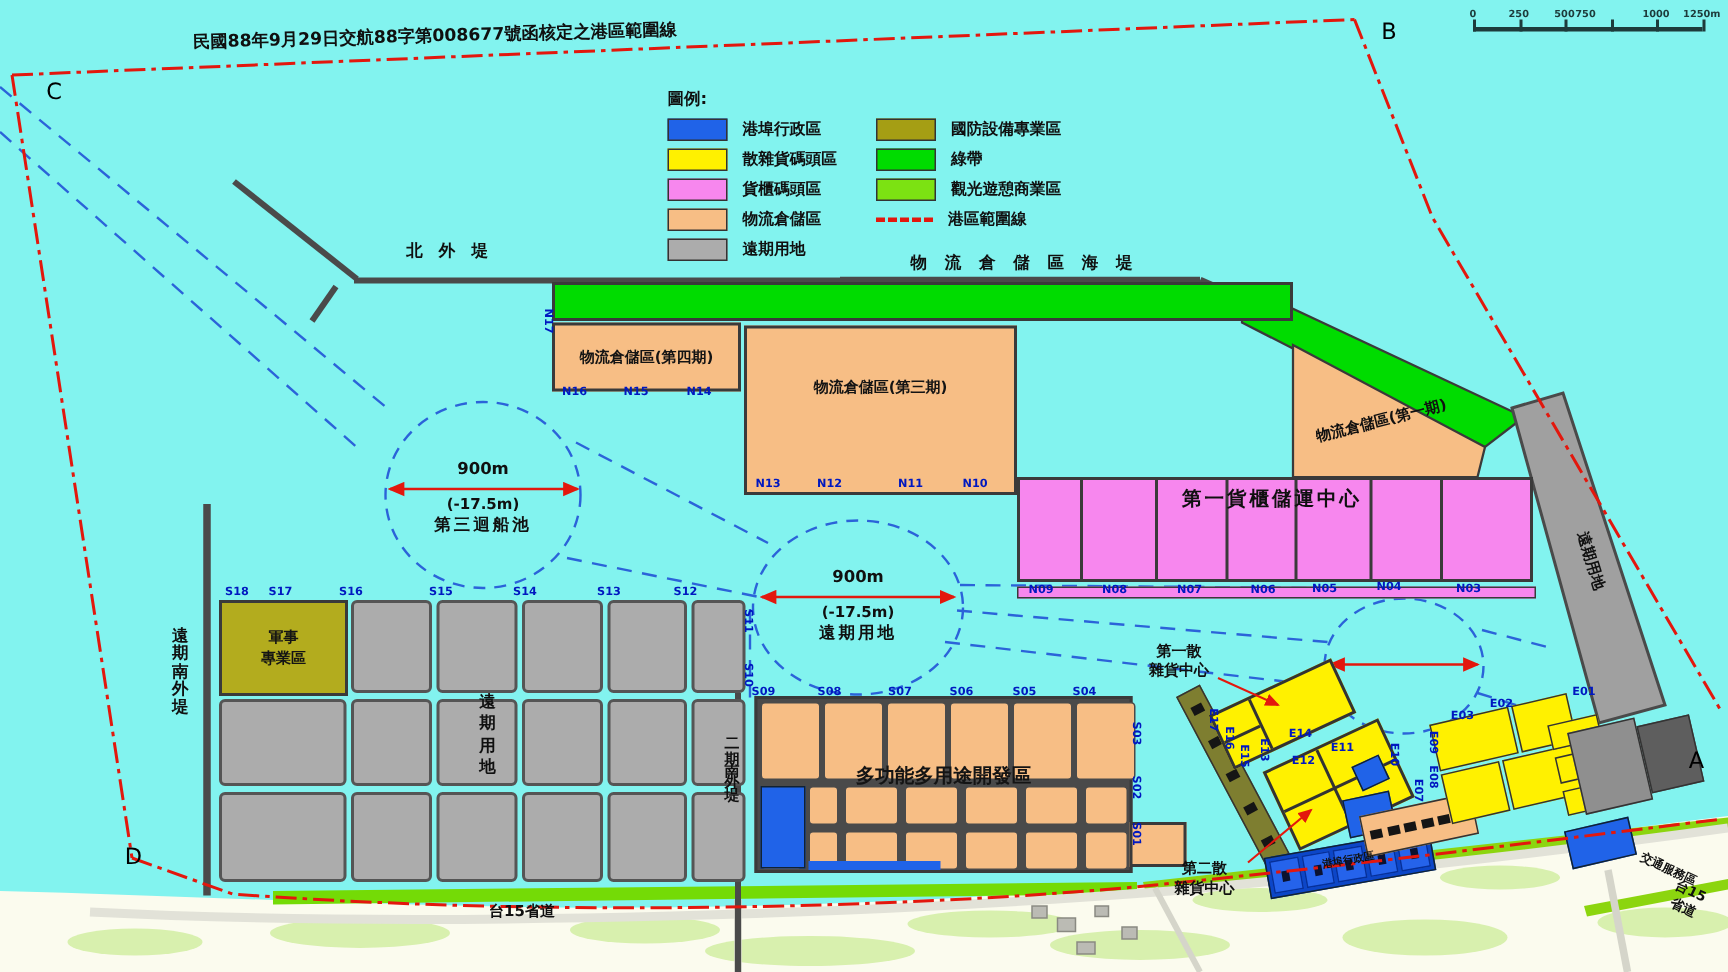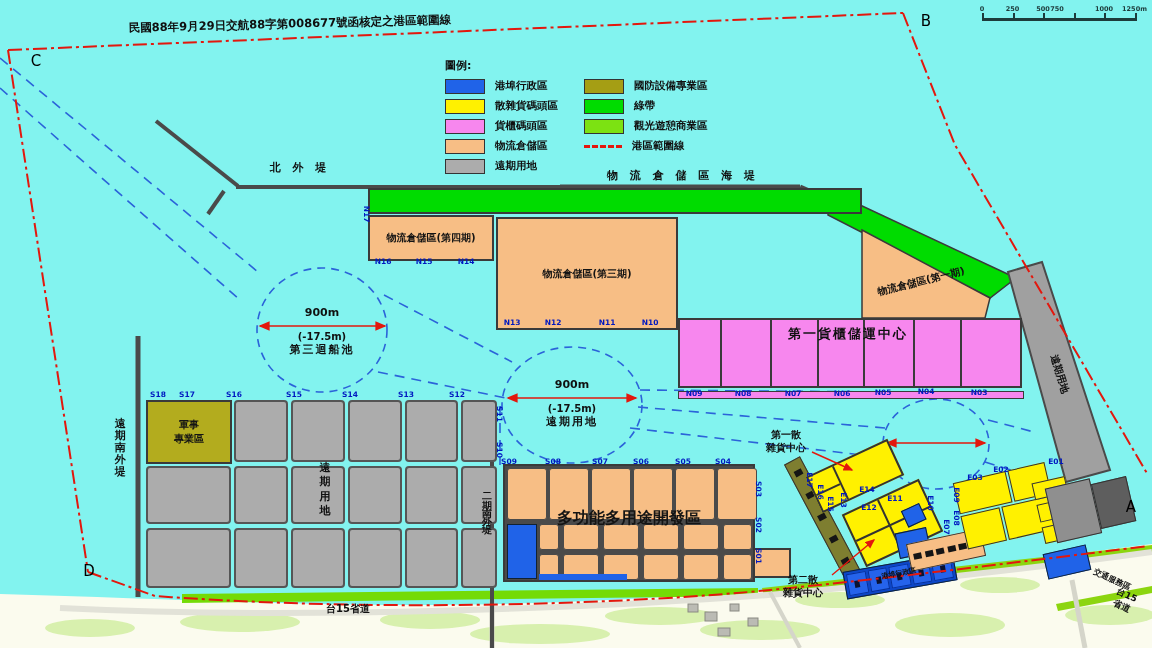--- a/index.html
+++ b/index.html
@@ -133,21 +133,21 @@
     <polygon points="862,230 990,298 985,318 862,318" fill="#F7BE85" stroke="#3a3a3a" stroke-width="1.5"></polygon>
     <polygon points="1008,272 1042,262 1110,470 1066,482" fill="#A0A0A0" stroke="#4a4a4a" stroke-width="2"></polygon>
   </svg>
 
   <div class="zone" style="left:368px;top:188px;width:494px;height:26px;background:#00DC00;"></div>
 
   <div class="zone" style="left:368px;top:215px;width:126px;height:46px;background:#F7BE85;display:flex;align-items:center;justify-content:center;">
     <span class="zlabel">物流倉儲區(第四期)</span>
   </div>
   <div class="zone" style="left:496px;top:217px;width:182px;height:113px;background:#F7BE85;display:flex;justify-content:center;">
-    <span class="zlabel" style="margin-top:48px;">物流倉儲區(第三期)</span>
+    <span class="zlabel" style="margin-top:32px;">物流倉儲區(第三期)</span>
   </div>
 
   <div class="zone" style="left:678px;top:318px;width:344px;height:70px;background:#F787EE;">
     <div class="pdiv" style="left:40px;"></div>
       <div class="pdiv" style="left:90px;"></div>
     <div class="pdiv" style="left:137px;"></div>
       <div class="pdiv" style="left:183px;"></div>
     <div class="pdiv" style="left:233px;"></div>
       <div class="pdiv" style="left:280px;"></div>
   </div>
@@ -198,21 +198,21 @@
         <div class="mcell" style="left: 98px; top: 88px; width: 36px; height: 26px;"></div>
         <div class="mcell" style="left: 138px; top: 58px; width: 36px; height: 26px;"></div>
         <div class="mcell" style="left: 138px; top: 88px; width: 36px; height: 26px;"></div>
         <div class="mcell" style="left: 178px; top: 58px; width: 36px; height: 26px;"></div>
         <div class="mcell" style="left: 178px; top: 88px; width: 36px; height: 26px;"></div>
         <div class="mcell" style="left: 218px; top: 58px; width: 29px; height: 26px;"></div>
         <div class="mcell" style="left: 218px; top: 88px; width: 29px; height: 26px;"></div>
       </div>
     <div style="position:absolute;left:2px;top:58px;width:30px;height:55px;background:#2063E8;border:1.5px solid #123;box-sizing:border-box;"></div>
     <div style="position:absolute;left:34px;top:108px;width:88px;height:6px;background:#2063E8;"></div>
-    <div class="zlabel" style="position:absolute;left:0;right:0;top:42px;font-size:16px;">多功能多用途開發區</div>
+    <div class="zlabel" style="position:absolute;left:0;right:0;top:42px;font-size:13px;">多功能多用途開發區</div>
   </div>
   <div class="zone" style="left:753px;top:548px;width:38px;height:30px;background:#F7BE85;"></div>
 
   <div class="se" style="left:813px;top:453px;width:18px;height:128px;transform:rotate(-28deg);background:#7E7E30;border:1.5px solid #333;display:flex;flex-direction:column;justify-content:space-around;align-items:center;">
     <i class="mk"></i>
       <i class="mk"></i>
       <i class="mk"></i>
       <i class="mk"></i>
       <i class="mk"></i>
   </div>
@@ -358,21 +358,21 @@
     <span class="b-d">900m</span>
     <span class="b-dep">(-17.5m)</span>
     <span class="b-n">第三迴船池</span>
   </div>
   <div class="basin" style="left:572px;top:378px;">
     <span class="b-d">900m</span>
     <span class="b-dep">(-17.5m)</span>
     <span class="b-n">遠期用地</span>
   </div>
 
-<span class="fl" style="left: 300px; top: 168px; font-size: 11px; letter-spacing: 4px; transform: translate(-50%, -50%);">北 外 堤</span>
+<span class="fl" style="left: 300px; top: 168px; font-size: 11px; letter-spacing: 4px; transform: translate(-50%, -50%); font-family: Liberation Serif, serif;">北 外 堤</span>
     <span class="fl" style="left: 683px; top: 176px; font-size: 11px; letter-spacing: 4px; transform: translate(-50%, -50%);">物 流 倉 儲 區 海 堤</span>
     <span class="fl v" style="left: 119px; top: 438px; font-size: 11px; letter-spacing: 12px; transform: translate(-50%, -50%);">遠期南外堤</span>
     <span class="fl v" style="left: 487px; top: 504px; font-size: 10px; letter-spacing: 8px; transform: translate(-50%, -50%);">二期南外堤</span>
     <span class="fl" style="left: 921px; top: 281px; font-size: 10px; transform: translate(-50%, -50%) rotate(-14deg);">物流倉儲區(第一期)</span>
     <span class="fl" style="left: 848px; top: 334px; font-size: 13px; letter-spacing: 2px; transform: translate(-50%, -50%); text-align: center;">第一貨櫃儲運中心</span>
     <span class="fl" style="left: 786px; top: 441px; font-size: 10px; transform: translate(-50%, -50%);">第一散
 雜貨中心</span>
     <span class="fl" style="left: 803px; top: 586px; font-size: 10px; transform: translate(-50%, -50%);">第二散
 雜貨中心</span>
     <span class="fl" style="left: 348px; top: 608px; font-size: 10px; transform: translate(-50%, -50%);">台15省道</span>

